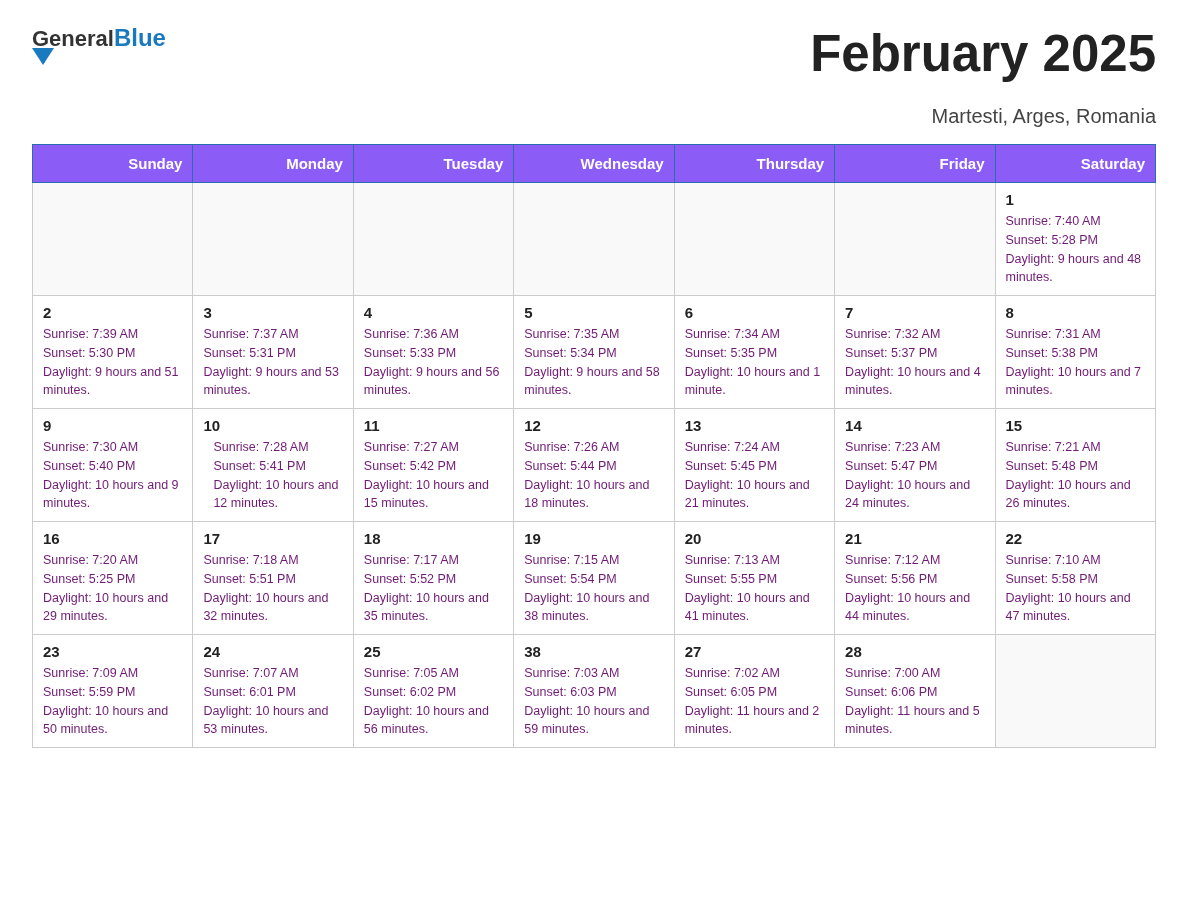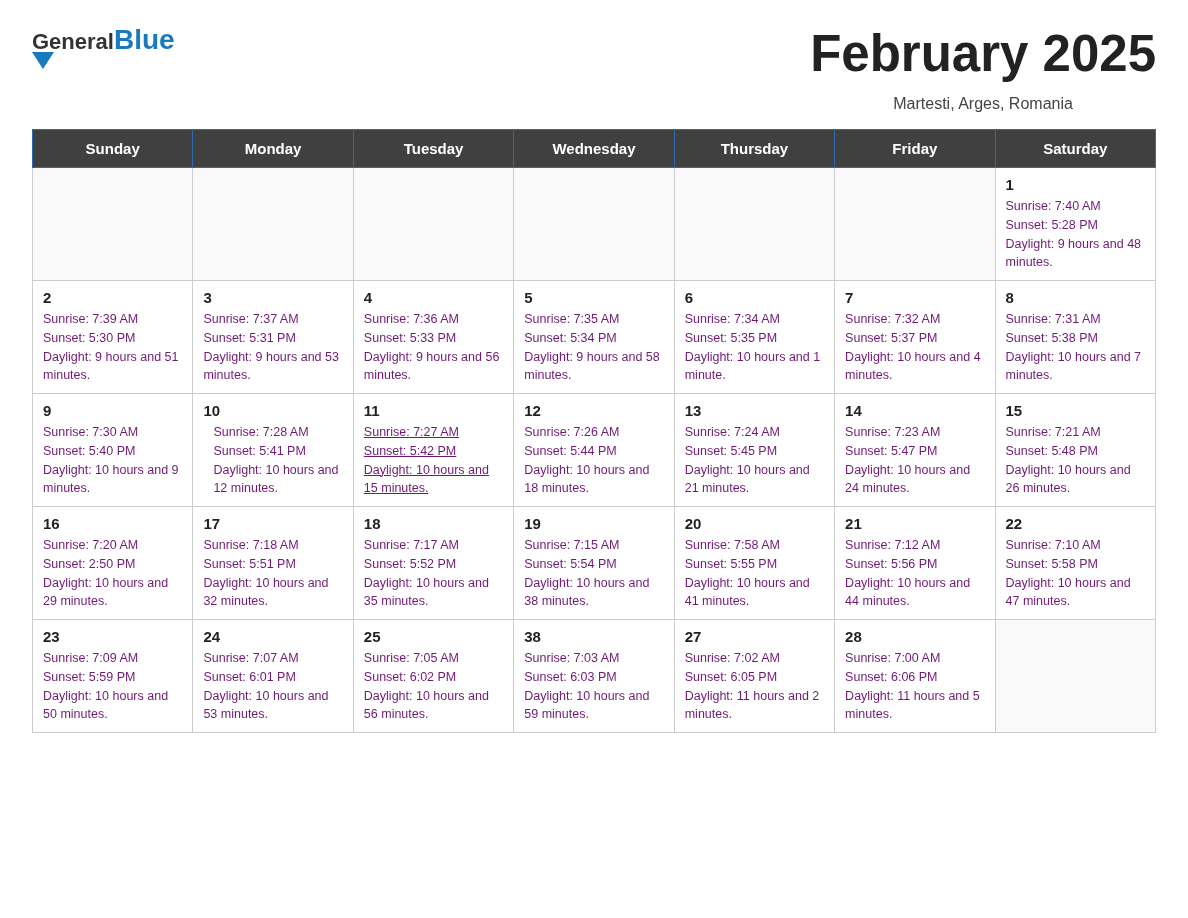--- a/index.html
+++ b/index.html
@@ -20,51 +20,50 @@
       display: flex;
       align-items: center;
       gap: 4px;
     }
     .logo-text-general {
       font-size: 22px;
       font-weight: bold;
       color: #333;
     }
     .logo-text-blue {
-      font-size: 28px;
+      font-size: 24px;
       font-weight: bold;
       color: #1a7abf;
       margin-top: 32px;
     }
     .title-block {
       text-align: right;
     }
     .title-block h1 {
       font-size: 51px;
       font-weight: bold;
       color: #222;
     }
     .title-block h2 {
-      font-size: 16px;
+      font-size: 20px;
       font-weight: normal;
       color: #444;
-      margin-top: 12px;
-      text-align: center;
+      margin-top: 22px;
     }
     .calendar {
       width: 100%;
       border-collapse: collapse;
     }
     .calendar thead tr th {
-      background-color: #404040;
+      background-color: #8b5cf6;
       color: #fff;
       font-size: 15px;
       font-weight: 600;
       padding: 10px 10px;
-      text-align: center;
+      text-align: right;
       border: 1px solid #2b6cb0;
     }
     .calendar tbody tr td {
       vertical-align: top;
       border: 1px solid #ccc;
       padding: 8px 10px;
       width: 14.28%;
       min-height: 110px;
       font-size: 13px;
       color: #333;
@@ -185,21 +184,21 @@
 Daylight: 10 hours and 9 minutes.</div>
         </td>
         <td>
           <span class="day-number">10</span>
           <div class="day-info" style="white-space: pre-line; margin-left: 10px;">Sunrise: 7:28 AM
 Sunset: 5:41 PM
 Daylight: 10 hours and 12 minutes.</div>
         </td>
         <td>
           <span class="day-number">11</span>
-          <div class="day-info" style="white-space: pre-line; text-decoration: underline;">Sunrise: 7:27 AM
+          <div class="day-info" style="white-space: pre-line;">Sunrise: 7:27 AM
 Sunset: 5:42 PM
 Daylight: 10 hours and 15 minutes.</div>
         </td>
         <td>
           <span class="day-number">12</span>
           <div class="day-info" style="white-space: pre-line;">Sunrise: 7:26 AM
 Sunset: 5:44 PM
 Daylight: 10 hours and 18 minutes.</div>
         </td>
         <td>
@@ -218,21 +217,21 @@
           <span class="day-number">15</span>
           <div class="day-info" style="white-space: pre-line;">Sunrise: 7:21 AM
 Sunset: 5:48 PM
 Daylight: 10 hours and 26 minutes.</div>
         </td>
       </tr>
       <tr class="row-border-top">
         <td>
           <span class="day-number">16</span>
           <div class="day-info" style="white-space: pre-line;">Sunrise: 7:20 AM
-Sunset: 2:50 PM
+Sunset: 5:25 PM
 Daylight: 10 hours and 29 minutes.</div>
         </td>
         <td>
           <span class="day-number">17</span>
           <div class="day-info" style="white-space: pre-line;">Sunrise: 7:18 AM
 Sunset: 5:51 PM
 Daylight: 10 hours and 32 minutes.</div>
         </td>
         <td>
           <span class="day-number">18</span>
@@ -241,21 +240,21 @@
 Daylight: 10 hours and 35 minutes.</div>
         </td>
         <td>
           <span class="day-number">19</span>
           <div class="day-info" style="white-space: pre-line;">Sunrise: 7:15 AM
 Sunset: 5:54 PM
 Daylight: 10 hours and 38 minutes.</div>
         </td>
         <td>
           <span class="day-number">20</span>
-          <div class="day-info" style="white-space: pre-line;">Sunrise: 7:58 AM
+          <div class="day-info" style="white-space: pre-line;">Sunrise: 7:13 AM
 Sunset: 5:55 PM
 Daylight: 10 hours and 41 minutes.</div>
         </td>
         <td>
           <span class="day-number">21</span>
           <div class="day-info" style="white-space: pre-line;">Sunrise: 7:12 AM
 Sunset: 5:56 PM
 Daylight: 10 hours and 44 minutes.</div>
         </td>
         <td>

